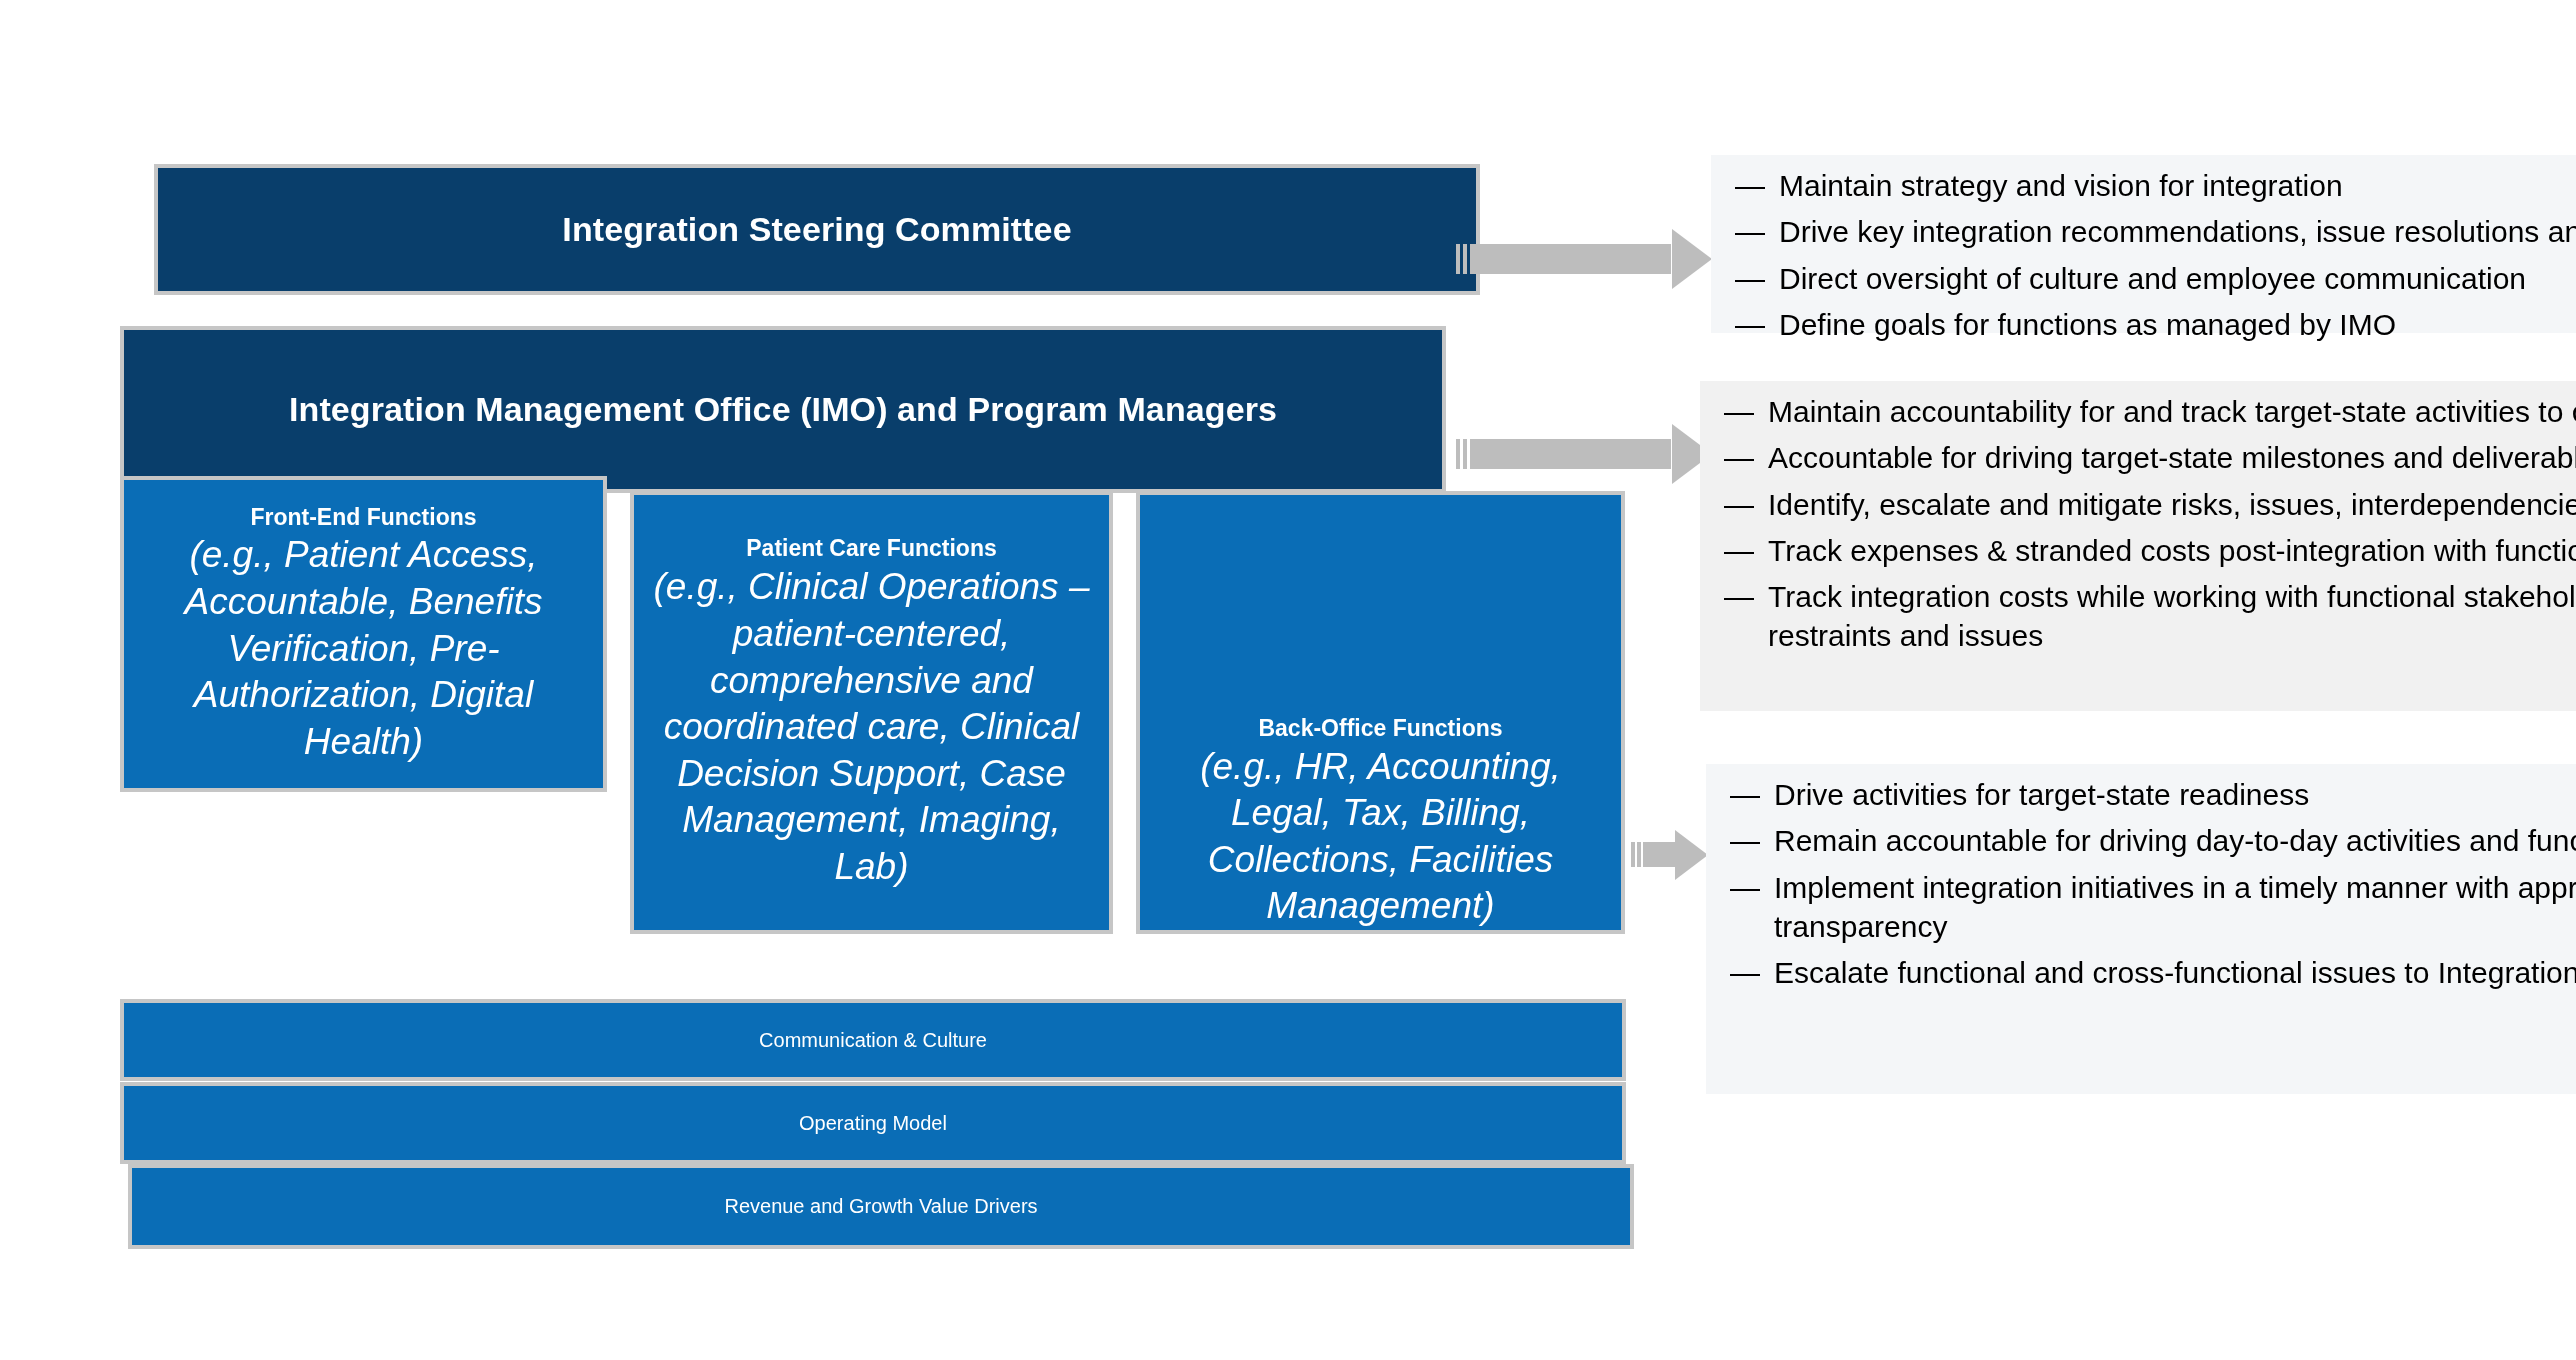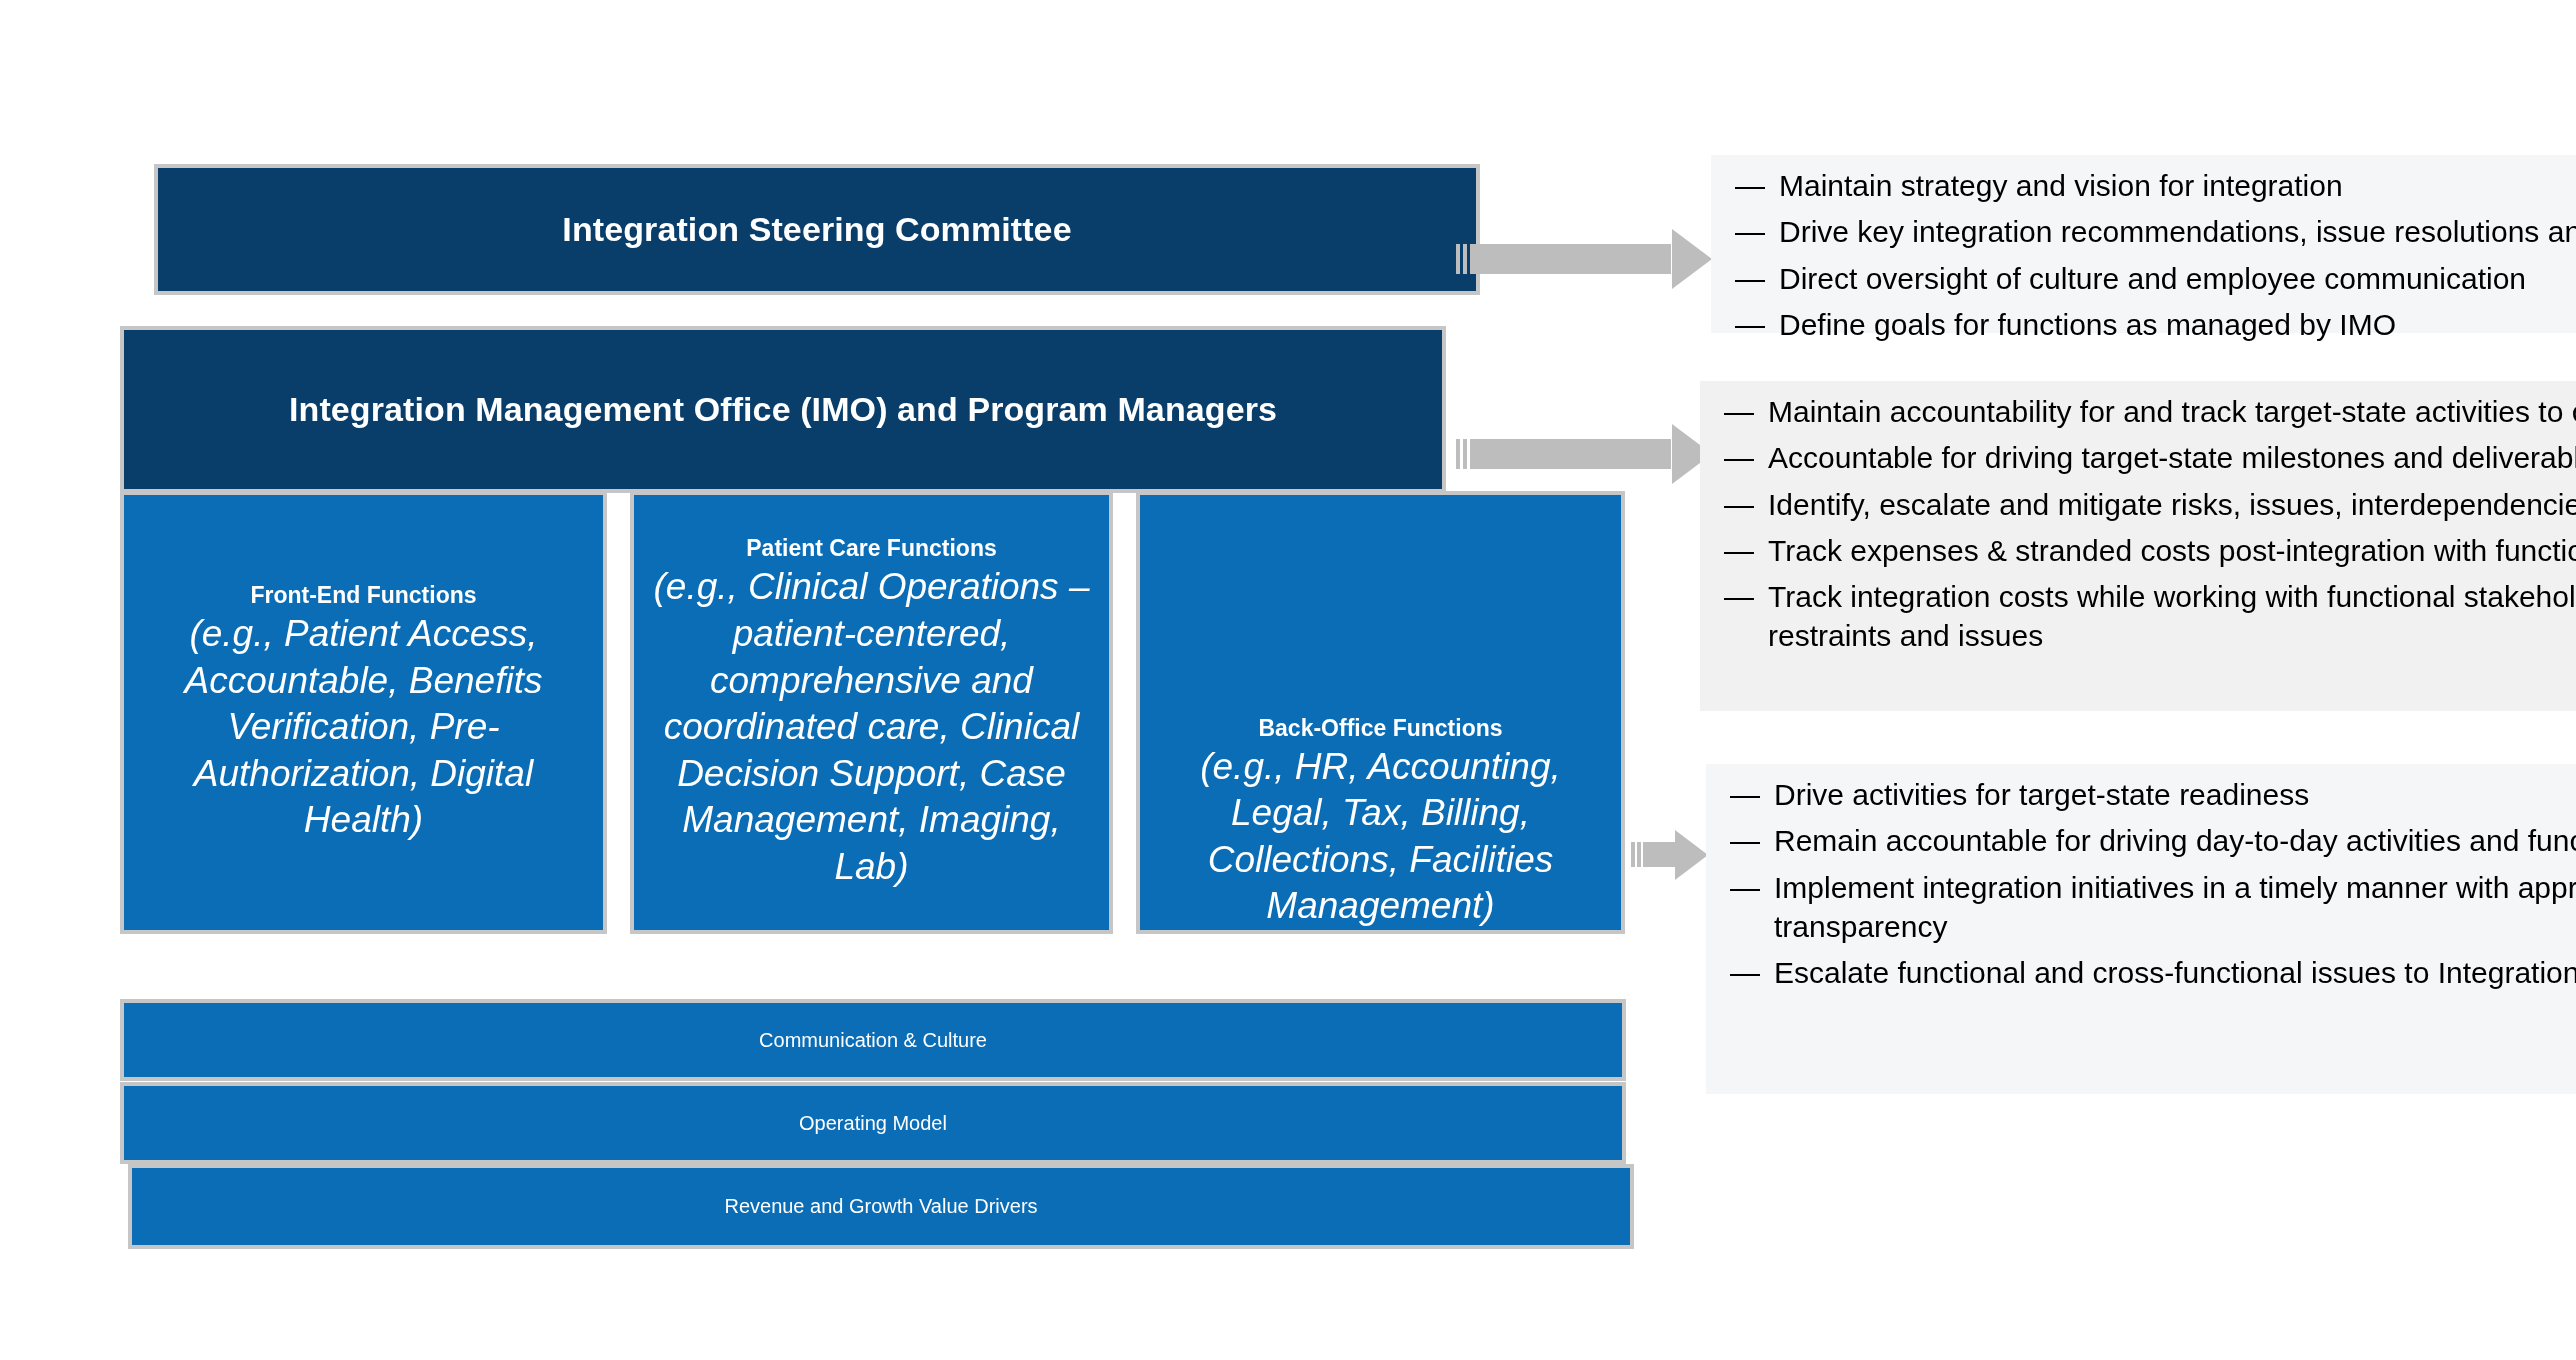--- a/index.html
+++ b/index.html
@@ -48,21 +48,21 @@
     font-style:italic;
     font-weight:normal;
     line-height:1.26;
   }
 
   
   #steering-box{left:120px;top:164px;width:1326px;height:131px;margin-left:34px;}
   #imo-box{left:120px;top:326px;width:1326px;height:167px;}
 
   
-  #fn-frontend{left:120px;top:491px;width:487px;height:443px;}
+  #fn-frontend{left:120px;top:476px;width:487px;height:316px;}
   #fn-patient{left:630px;top:491px;width:483px;height:443px;}
   #fn-backoffice{left:1136px;top:491px;width:489px;height:443px;align-items:flex-end;}
   #fn-frontend .inner,#fn-patient .inner,#fn-backoffice .inner{
     padding:0 17.5px;
   }
 
   
   #bar-comm{left:120px;top:999px;width:1506px;height:82px;}
   #bar-operating{left:120px;top:1082px;width:1506px;height:82px;}
   #bar-revenue{left:120px;top:1164px;width:1506px;height:85px;margin-left:8px;}

